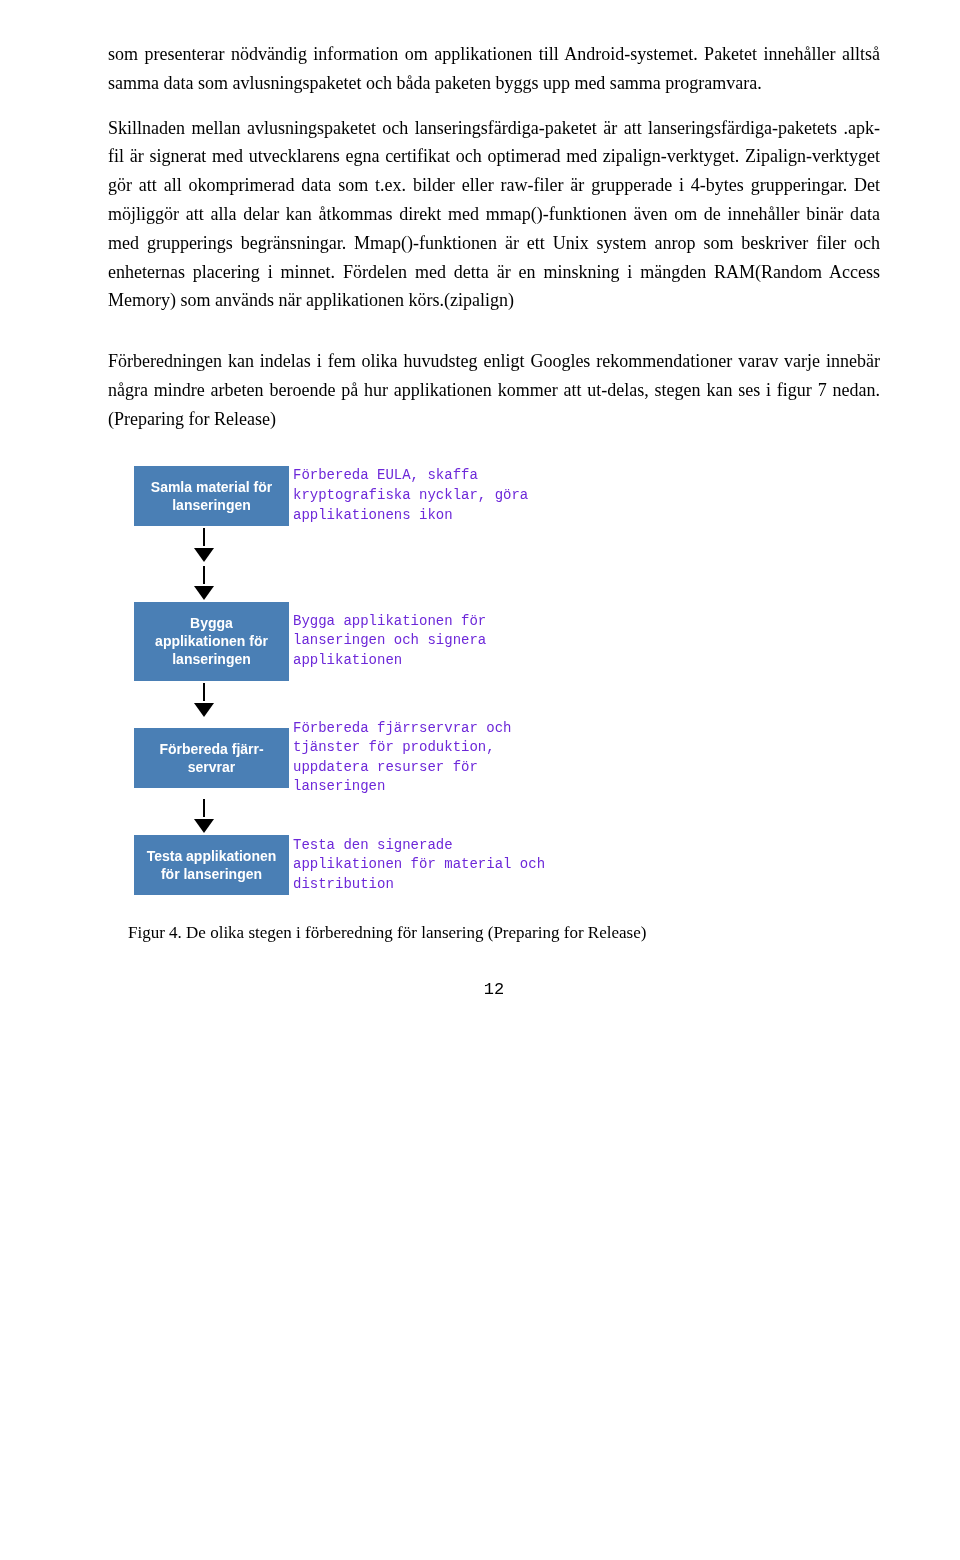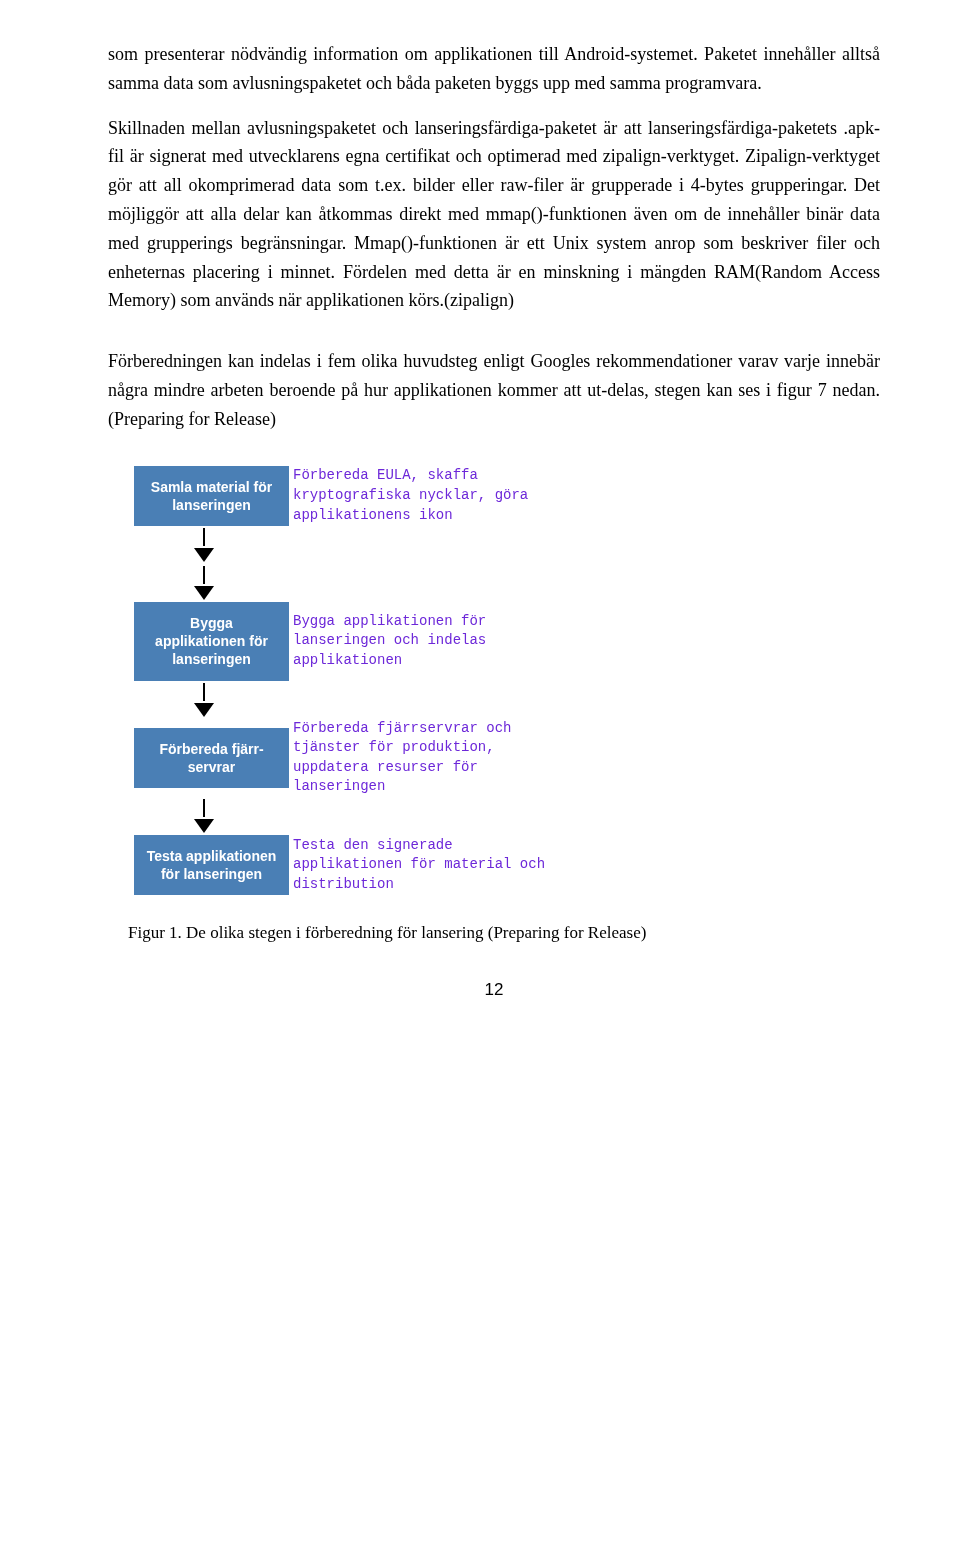--- a/index.html
+++ b/index.html
@@ -88,21 +88,21 @@
     .figure-caption {
       font-size: 17px;
       font-family: "Times New Roman", Times, serif;
       margin-top: 24px;
       text-align: left;
     }
     .page-number {
       text-align: center;
       font-size: 17px;
       margin-top: 30px;
-      font-family: Liberation Sans, sans-serif;
+      font-family: Liberation Mono, monospace;
     }
   </style>
 </head>
 <body>
 
 <div class="page">
 
   <p class="paragraph">som presenterar nödvändig information om applikationen till Android-systemet. Paketet innehåller alltså samma data som avlusningspaketet och båda paketen byggs upp med samma programvara.</p>
 
   <p class="paragraph section-gap">Skillnaden mellan avlusningspaketet och lanseringsfärdiga-paketet är att lanseringsfärdiga-paketets .apk-fil är signerat med utvecklarens egna certifikat och optimerad med zipalign-verktyget. Zipalign-verktyget gör att all okomprimerad data som t.ex. bilder eller raw-filer är grupperade i 4-bytes grupperingar. Det möjliggör att alla delar kan åtkommas direkt med mmap()-funktionen även om de innehåller binär data med grupperings begränsningar. Mmap()-funktionen är ett Unix system anrop som beskriver filer och enheternas placering i minnet. Fördelen med detta är en minskning i mängden RAM(Random Access Memory) som används när applikationen körs.(zipalign)</p>
@@ -123,21 +123,21 @@
       </div>
 
 
       <div class="arrow-wrapper">
         <div class="arrow-line"></div>
         <div class="arrow-down"></div>
       </div>
 
       <div class="flow-row">
         <div class="flow-box">Bygga applikationen för lanseringen</div>
-        <div class="flow-description">Bygga applikationen för lanseringen och indelas applikationen</div>
+        <div class="flow-description">Bygga applikationen för lanseringen och signera applikationen</div>
       </div>
 
       <div class="arrow-wrapper">
         <div class="arrow-line"></div>
         <div class="arrow-down"></div>
       </div>
 
       <div class="flow-row">
         <div class="flow-box">Förbereda fjärr-servrar</div>
         <div class="flow-description">Förbereda fjärrservrar och tjänster för produktion, uppdatera resurser för lanseringen</div>
@@ -148,18 +148,18 @@
         <div class="arrow-down"></div>
       </div>
 
       <div class="flow-row">
         <div class="flow-box">Testa applikationen för lanseringen</div>
         <div class="flow-description">Testa den signerade applikationen för material och distribution</div>
       </div>
 
     </div>
 
-    <div class="figure-caption">Figur 1. De olika stegen i förberedning för lansering (Preparing for Release)</div>
+    <div class="figure-caption">Figur 4. De olika stegen i förberedning för lansering (Preparing for Release)</div>
   </div>
 
   <div class="page-number">12</div>
 
 </div>
 
 </body></html>

